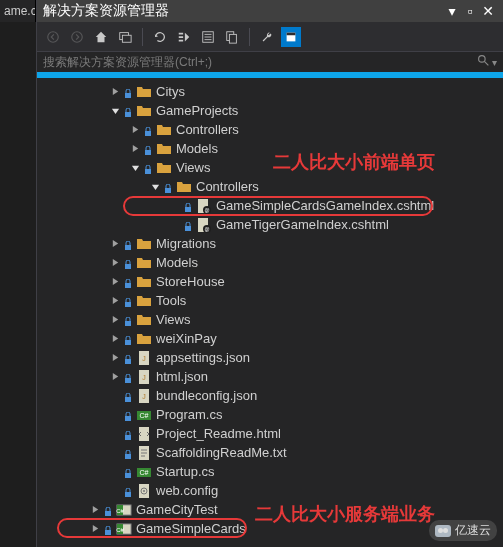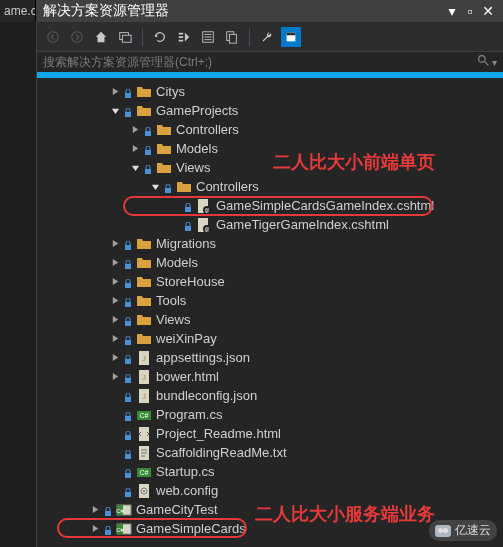--- a/index.html
+++ b/index.html
@@ -510,21 +510,21 @@
       <span class="lock-icon"><svg viewBox="0 0 10 10">
             <rect x="2" y="4" width="6" height="5" fill="#4a90d9"></rect>
             <path d="M3 4 V2 a2 2 0 0 1 4 0 V4" fill="none" stroke="#4a90d9"></path>
           </svg></span>
       <span class="icon">
           <svg viewBox="0 0 16 16">
             <rect x="3" y="1" width="10" height="14" fill="#d8d6c2"></rect>
             <text x="8" y="11" font-size="7" fill="#b07a2a" text-anchor="middle">J</text>
           </svg>
         </span>
-      <span class="label">bower.html</span>
+      <span class="label">html.json</span>
     </div>
     <div class="node" style="padding-left:72px">
       <span class="expander empty"></span>
       <span class="lock-icon"><svg viewBox="0 0 10 10">
             <rect x="2" y="4" width="6" height="5" fill="#4a90d9"></rect>
             <path d="M3 4 V2 a2 2 0 0 1 4 0 V4" fill="none" stroke="#4a90d9"></path>
           </svg></span>
       <span class="icon">
           <svg viewBox="0 0 16 16">
             <rect x="3" y="1" width="10" height="14" fill="#d8d6c2"></rect>

